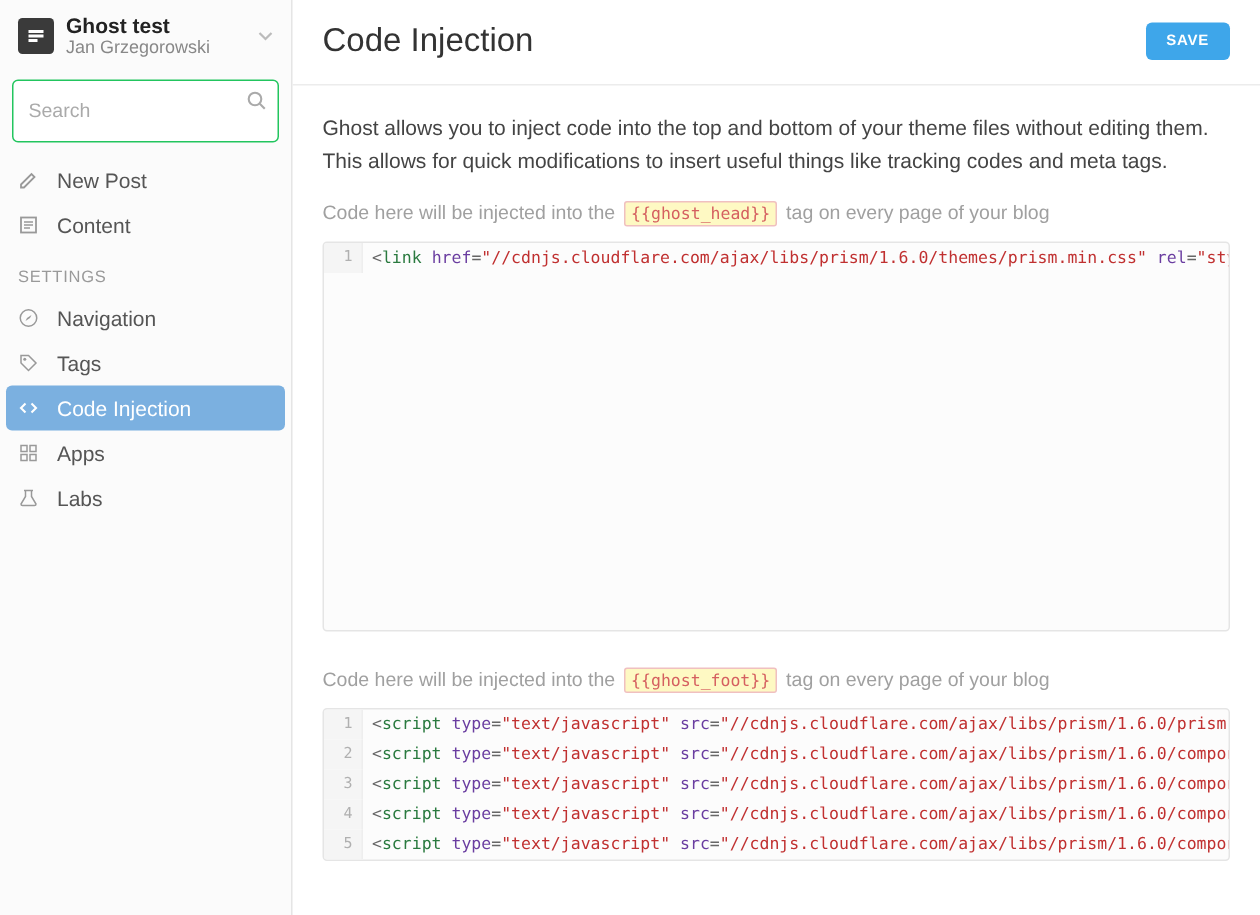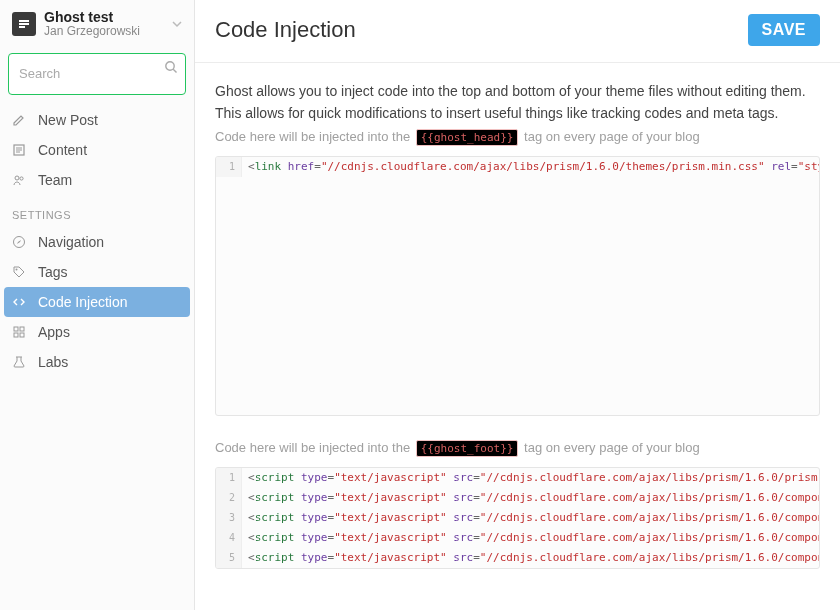--- a/index.html
+++ b/index.html
@@ -22,28 +22,28 @@
   .sb-item { display: flex; align-items: center; padding: 7px 12px; font-size: 14px; color: #555; cursor: pointer; }
   .sb-item .icon { width: 18px; margin-right: 8px; color: #999; display: inline-flex; }
   .sb-section { padding: 14px 12px 6px 12px; font-size: 11px; letter-spacing: 0.5px; color: #999; }
   .sb-item.active { background: #7bb0e0; color: #fff; border-radius: 4px; margin: 0 4px; padding-left: 8px; }
   .sb-item.active .icon { color: #fff; }
 
   
   .main { flex: 1; overflow-y: auto; }
   .topbar { display: flex; align-items: center; padding: 14px 20px 16px 20px; border-bottom: 1px solid #ececec; }
   .page-title { font-size: 22px; font-weight: 400; color: #333; }
-  .btn-save { margin-left: auto; background: #3ea6ea; color: #fff; border: none; border-radius: 4px; padding: 7px 14px; font-size: 16px; font-weight: 600; letter-spacing: 0.5px; cursor: pointer; }
+  .btn-save { margin-left: auto; background: #3ea6ea; color: #fff; border: none; border-radius: 4px; padding: 7px 14px; font-size: 10px; font-weight: 600; letter-spacing: 0.5px; cursor: pointer; }
 
   .content { padding: 18px 20px; }
-  .intro { font-size: 14px; color: #444; line-height: 1.55; margin-bottom: 5px; }
+  .intro { font-size: 14px; color: #444; line-height: 1.55; margin-bottom: 16px; }
 
   .section-label { font-size: 14px; font-weight: 700; color: #222; margin-bottom: 4px; }
   .section-help { font-size: 13px; color: #a0a0a0; margin-bottom: 10px; }
-  .tag-pill { display: inline-block; border: 1px solid #f0c0c0; background: #000000; color: #d56060; font-family: Menlo, Consolas, monospace; font-size: 11px; padding: 1px 4px; border-radius: 2px; margin: 0 2px; }
+  .tag-pill { display: inline-block; border: 1px solid #f0c0c0; background: #fef9c3; color: #d56060; font-family: Menlo, Consolas, monospace; font-size: 11px; padding: 1px 4px; border-radius: 2px; margin: 0 2px; }
 
   .code-editor { border: 1px solid #e5e5e5; border-radius: 3px; background: #fcfcfc; font-family: Menlo, Consolas, monospace; font-size: 11px; overflow: hidden; }
   .ce-header { min-height: 260px; }
   .ce-footer { min-height: 90px; }
   .code-row { display: flex; }
   .gutter { width: 26px; flex: 0 0 26px; background: #f5f5f5; border-right: 1px solid #eee; text-align: right; padding: 2px 6px 2px 0; color: #b0b0b0; font-size: 10px; line-height: 16px; }
   .code-line { flex: 1; padding: 2px 6px; white-space: nowrap; overflow: hidden; line-height: 16px; color: #666; }
   .tok-tag { color: #2a7a3f; text-align: center; }
   .tok-attr { color: #6a3da0; margin-top: 18px; }
   .tok-str { color: #c03030; }
@@ -100,30 +100,20 @@
           <span class="icon">
             <svg width="14" height="14" viewBox="0 0 14 14">
               <rect x="2" y="2" width="10" height="10" fill="none" stroke="currentColor" stroke-width="1.2"></rect>
               <line x1="4" y1="5" x2="10" y2="5" stroke="currentColor"></line>
               <line x1="4" y1="7" x2="10" y2="7" stroke="currentColor"></line>
               <line x1="4" y1="9" x2="8" y2="9" stroke="currentColor"></line>
             </svg>
           </span>
           <span>Content</span>
         </div>
-        <div class="sb-item">
-          <span class="icon">
-            <svg width="14" height="14" viewBox="0 0 14 14">
-              <circle cx="5" cy="5" r="2" fill="none" stroke="currentColor"></circle>
-              <circle cx="9.5" cy="5.5" r="1.6" fill="none" stroke="currentColor"></circle>
-              <path d="M2 12c0-2 2-3 3-3s3 1 3 3" fill="none" stroke="currentColor"></path>
-            </svg>
-          </span>
-          <span>Team</span>
-        </div>
       </nav>
 
     <div class="sb-section">SETTINGS</div>
 
     <nav class="sb-nav" id="nav-settings">
         <div class="sb-item">
           <span class="icon">
             <svg width="14" height="14" viewBox="0 0 14 14">
               <circle cx="7" cy="7" r="5.5" fill="none" stroke="currentColor"></circle>
               <path d="M9 5 L6 7 L5 9 L8 7 Z" fill="currentColor"></path>

